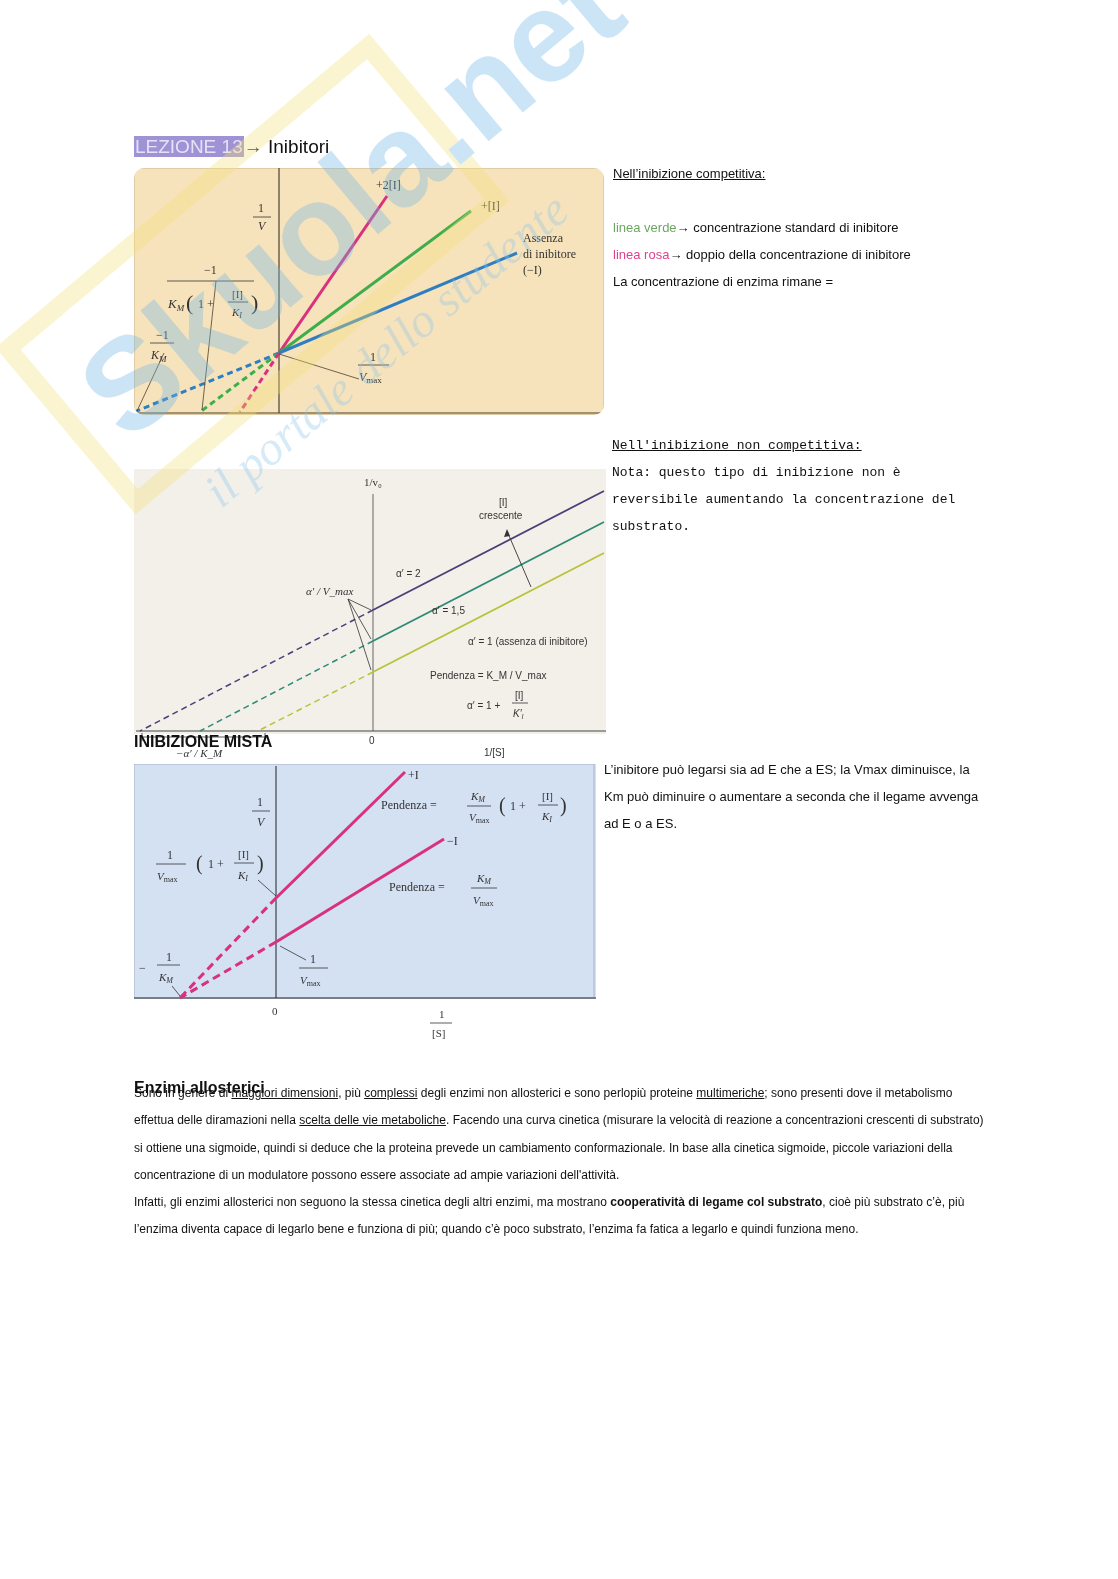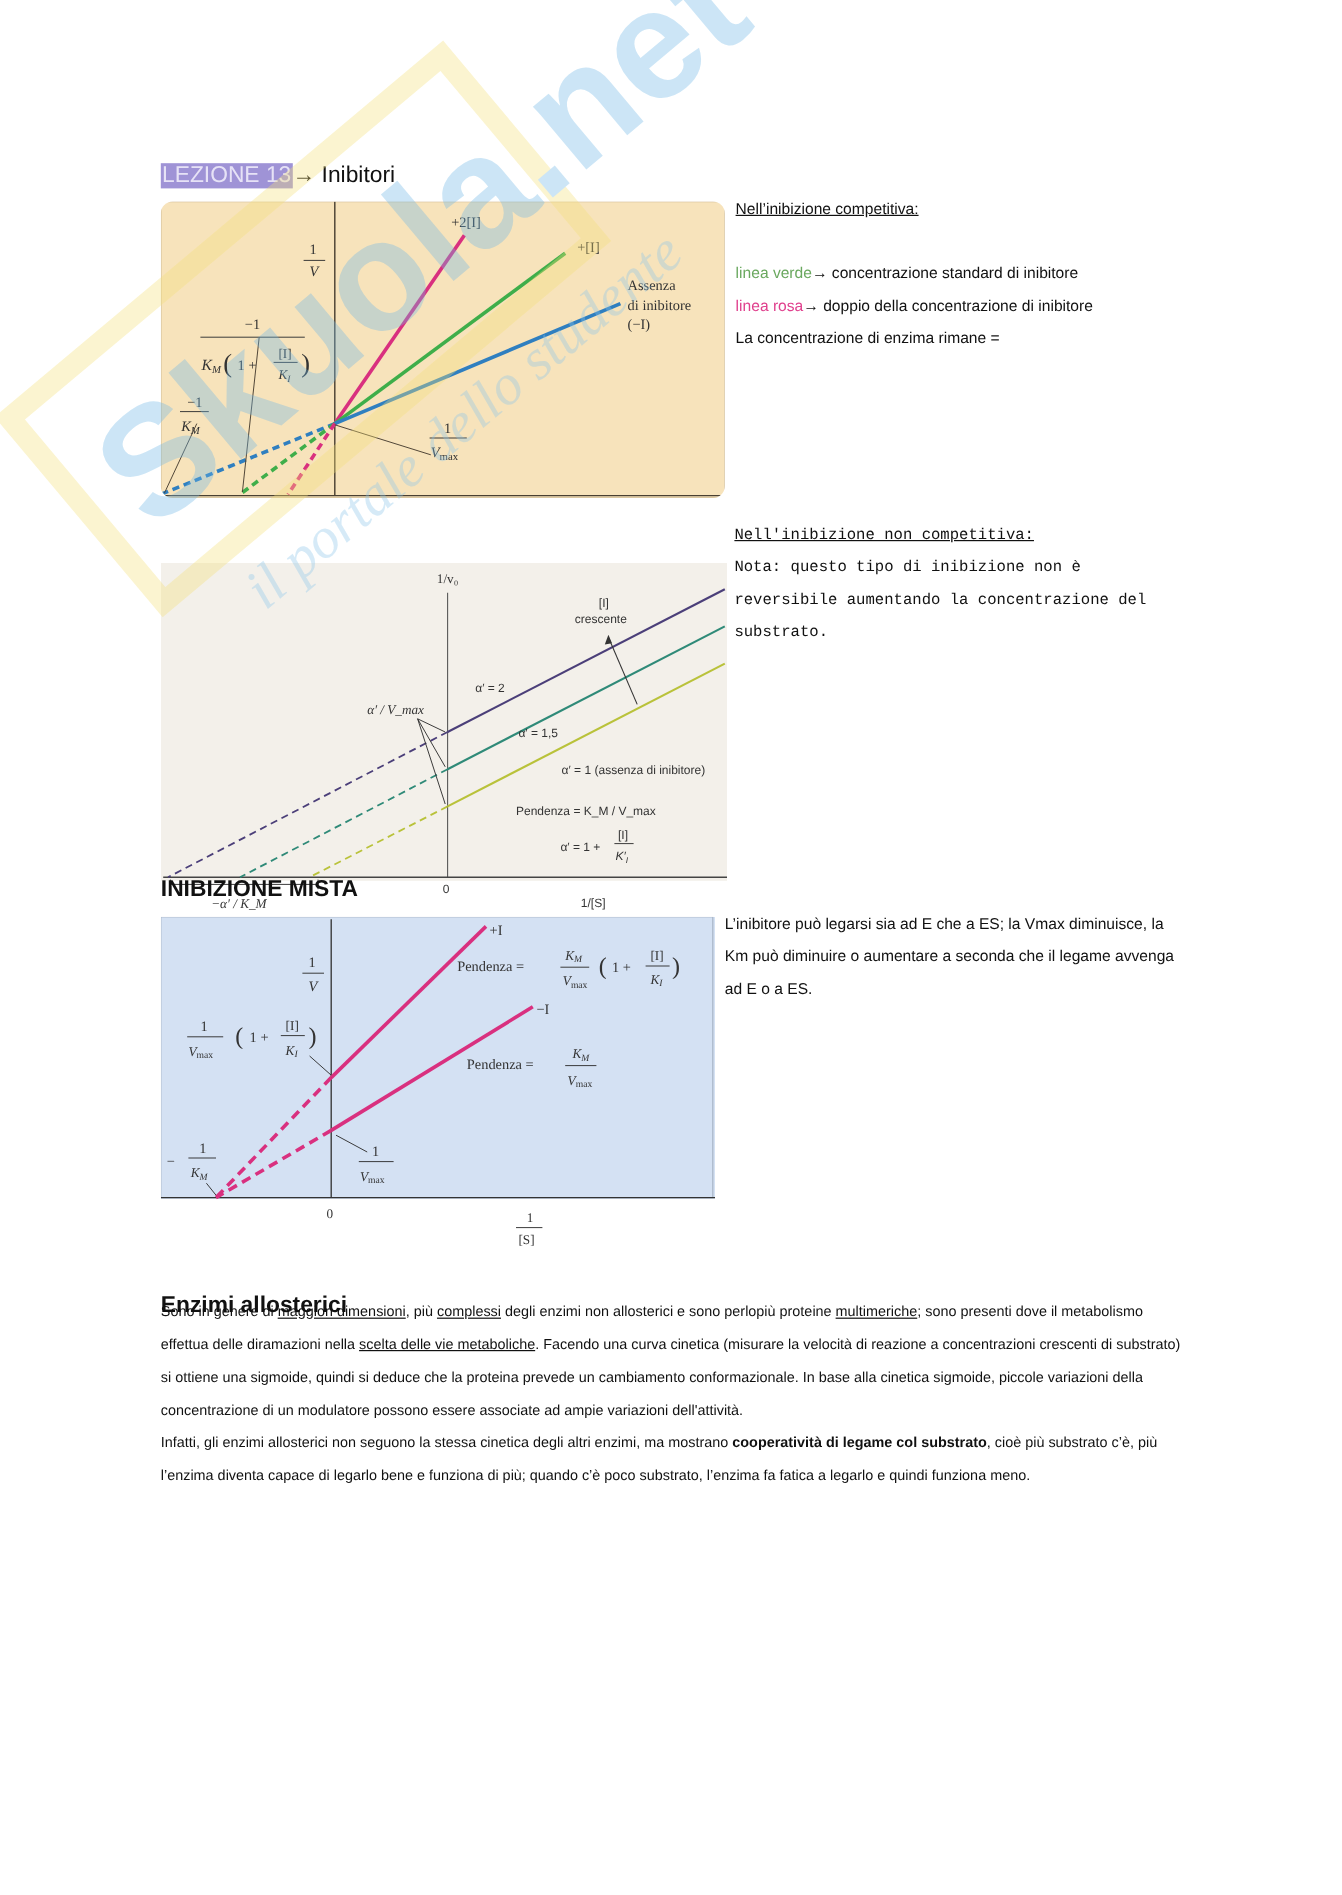--- a/index.html
+++ b/index.html
@@ -12,21 +12,21 @@
   .title-line { position: absolute; left: 134px; top: 135px; font-size: 19px; line-height: 24px; white-space: nowrap; }
   .title-hl { background: #9f93d6; color: #e6e2f6; padding: 0 1px; }
   .fig { position: absolute; overflow: hidden; }
   .fig svg { display: block; }
   .side { position: absolute; font-size: 13px; line-height: 27px; }
   .side p { margin: 0; }
   .u { text-decoration: underline; }
   .c-blue { color: #2c5e94; }
   .c-green { color: #6aa85f; }
   .c-pink { color: #e0418e; }
-  .h-bold { position: absolute; font-weight: bold; font-size: 19px; line-height: 24px; }
+  .h-bold { position: absolute; font-weight: bold; font-size: 16px; line-height: 24px; }
   .body-text { position: absolute; left: 134px; top: 1080px; width: 860px; font-size: 12px; line-height: 27.3px; }
   .body-text p { margin: 0; }
   .ser { font-family: "Liberation Serif", serif; fill: #333; }
   .sans-s { font-family: "Liberation Sans", sans-serif; fill: #333; }
 </style>
 </head>
 <body>
 
 <div class="page">
 

